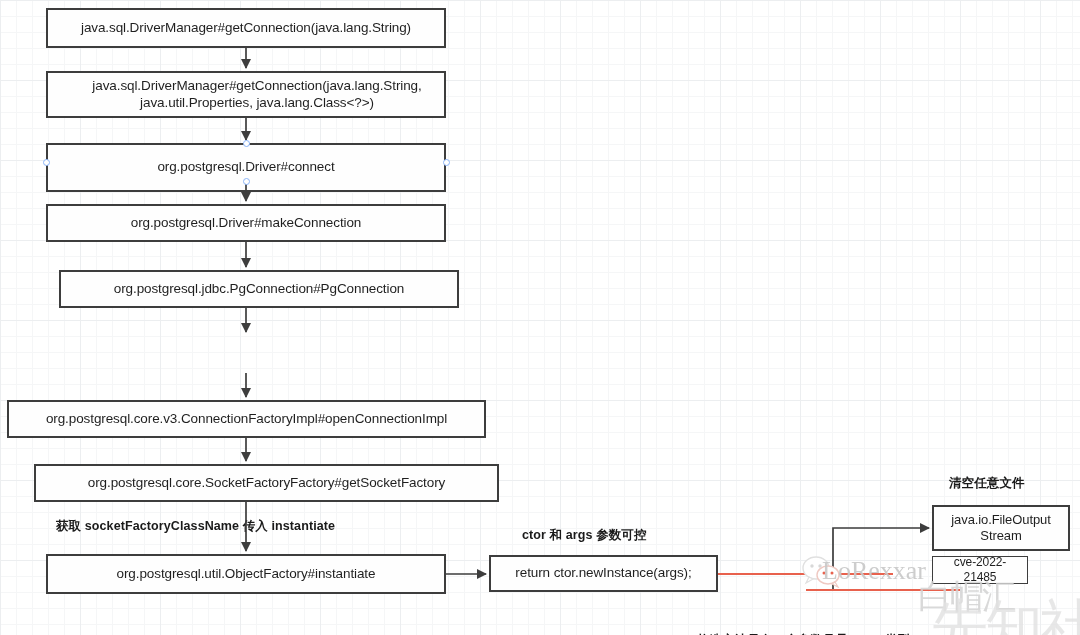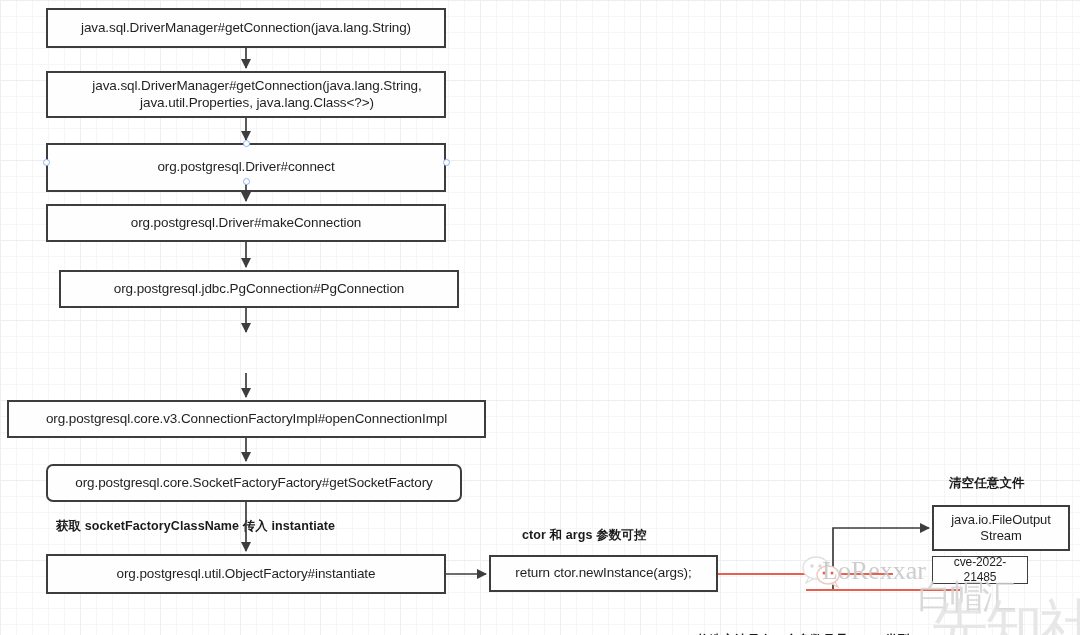--- a/index.html
+++ b/index.html
@@ -149,21 +149,21 @@
 
   <div class="node" style="left:46px;top:270px;width:400px;height:38px;margin-left:13px;">
     <span>org.postgresql.jdbc.PgConnection#PgConnection</span>
   </div>
 
 
   <div class="node" style="left:7px;top:400px;width:479px;height:38px;">
     <span>org.postgresql.core.v3.ConnectionFactoryImpl#openConnectionImpl</span>
   </div>
 
-  <div class="node" style="left:46px;top:464px;width:416px;height:38px;border-radius:7px;">
+  <div class="node" style="left:34px;top:464px;width:465px;height:38px;">
     <span>org.postgresql.core.SocketFactoryFactory#getSocketFactory</span>
   </div>
 
   <div class="node" style="left:46px;top:554px;width:400px;height:40px;">
     <span>org.postgresql.util.ObjectFactory#instantiate</span>
   </div>
 
   <div class="node" style="left:489px;top:555px;width:229px;height:37px;">
     <span>return ctor.newInstance(args);</span>
   </div>

